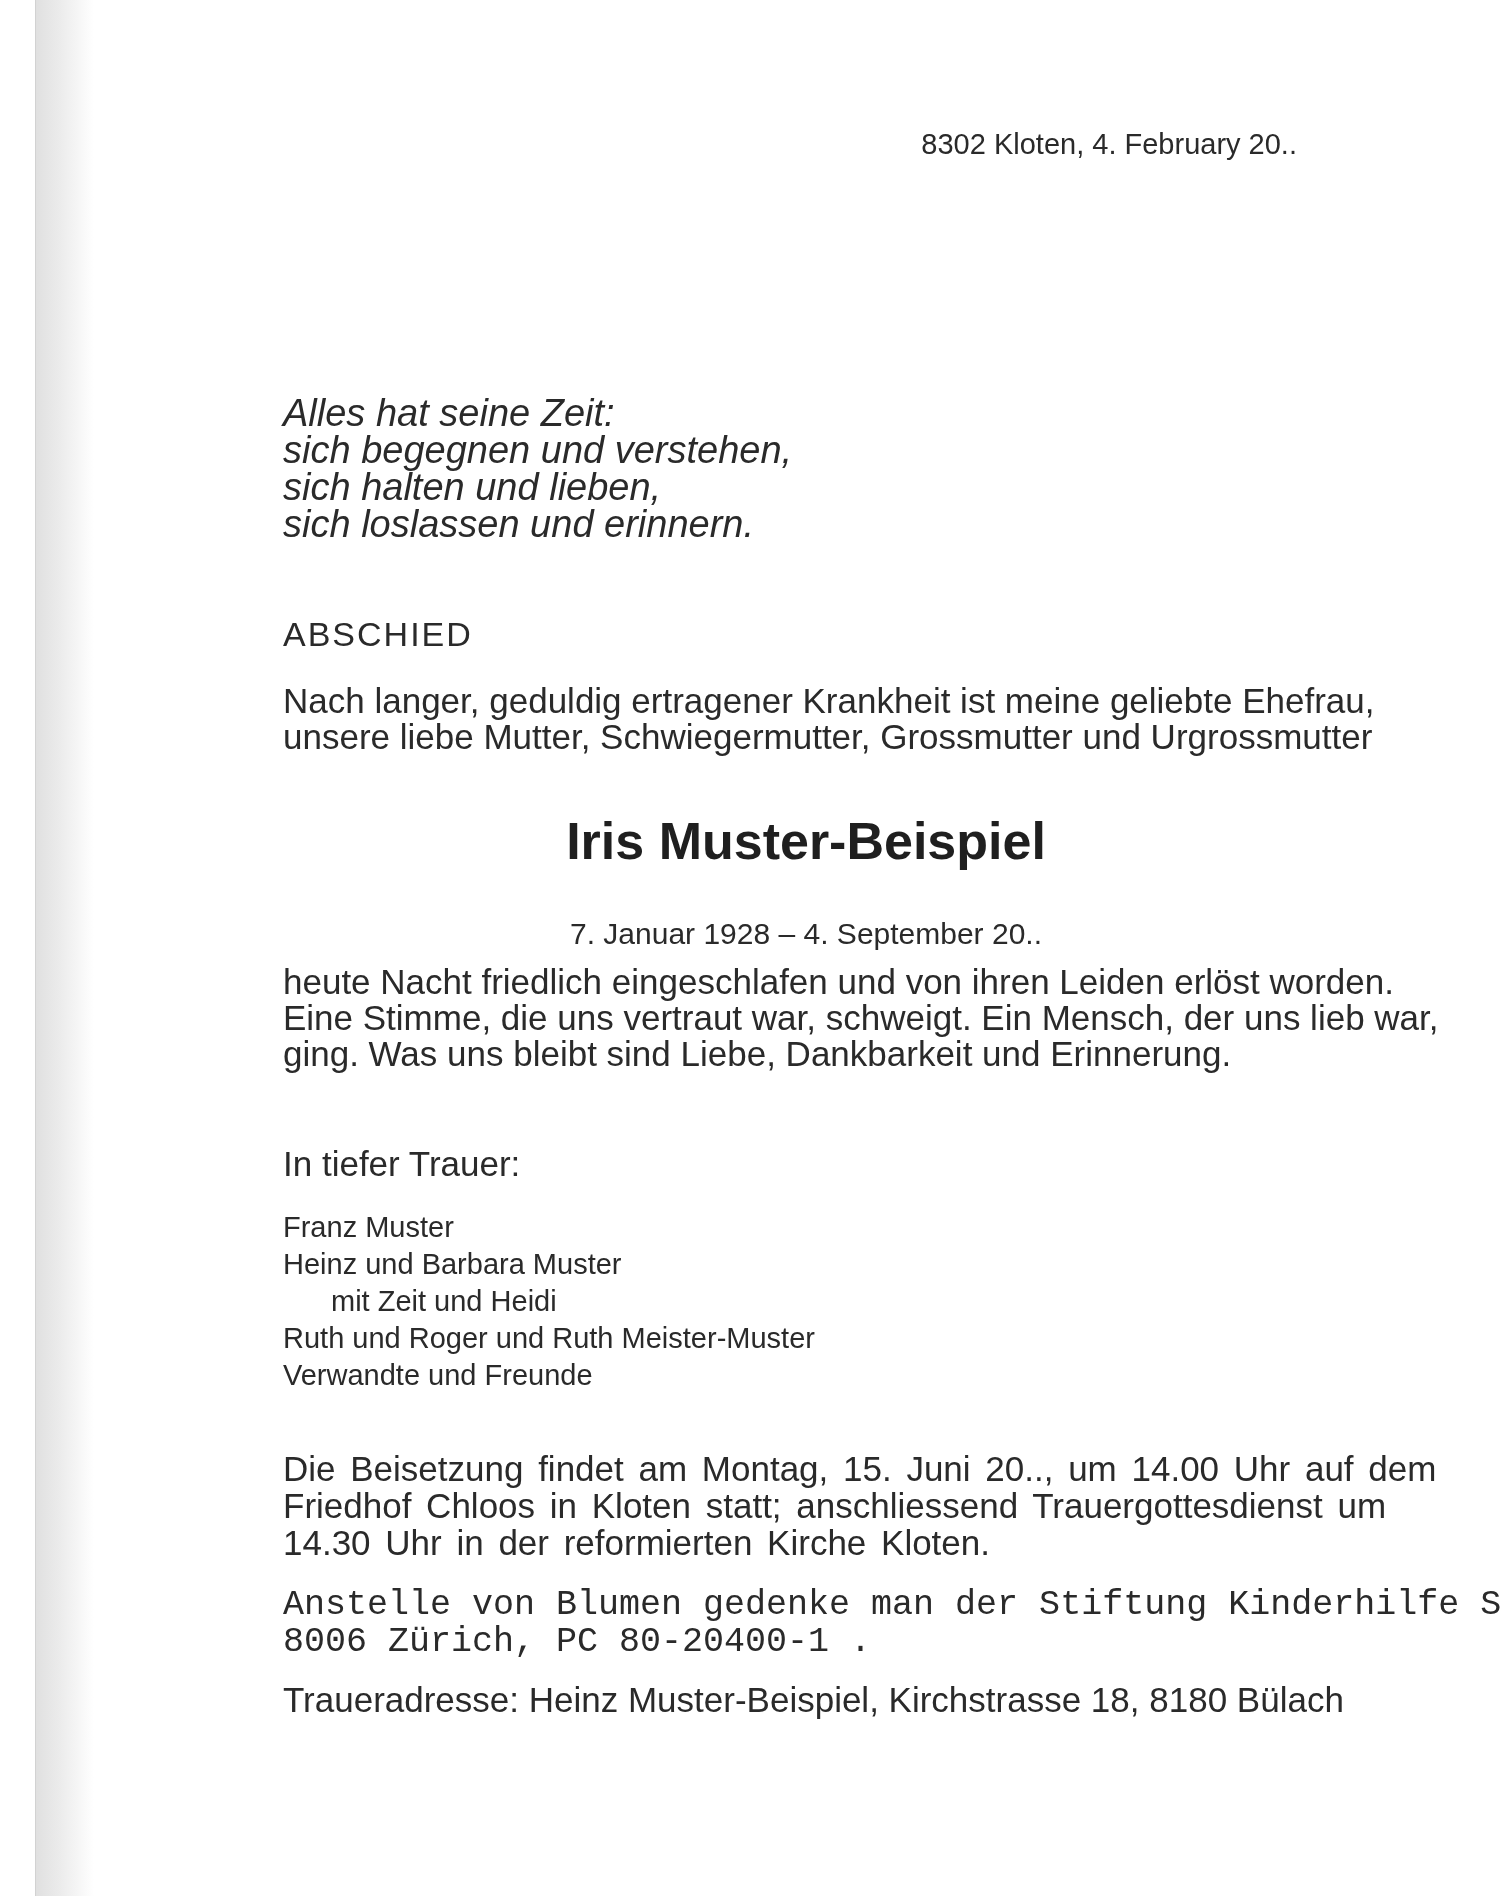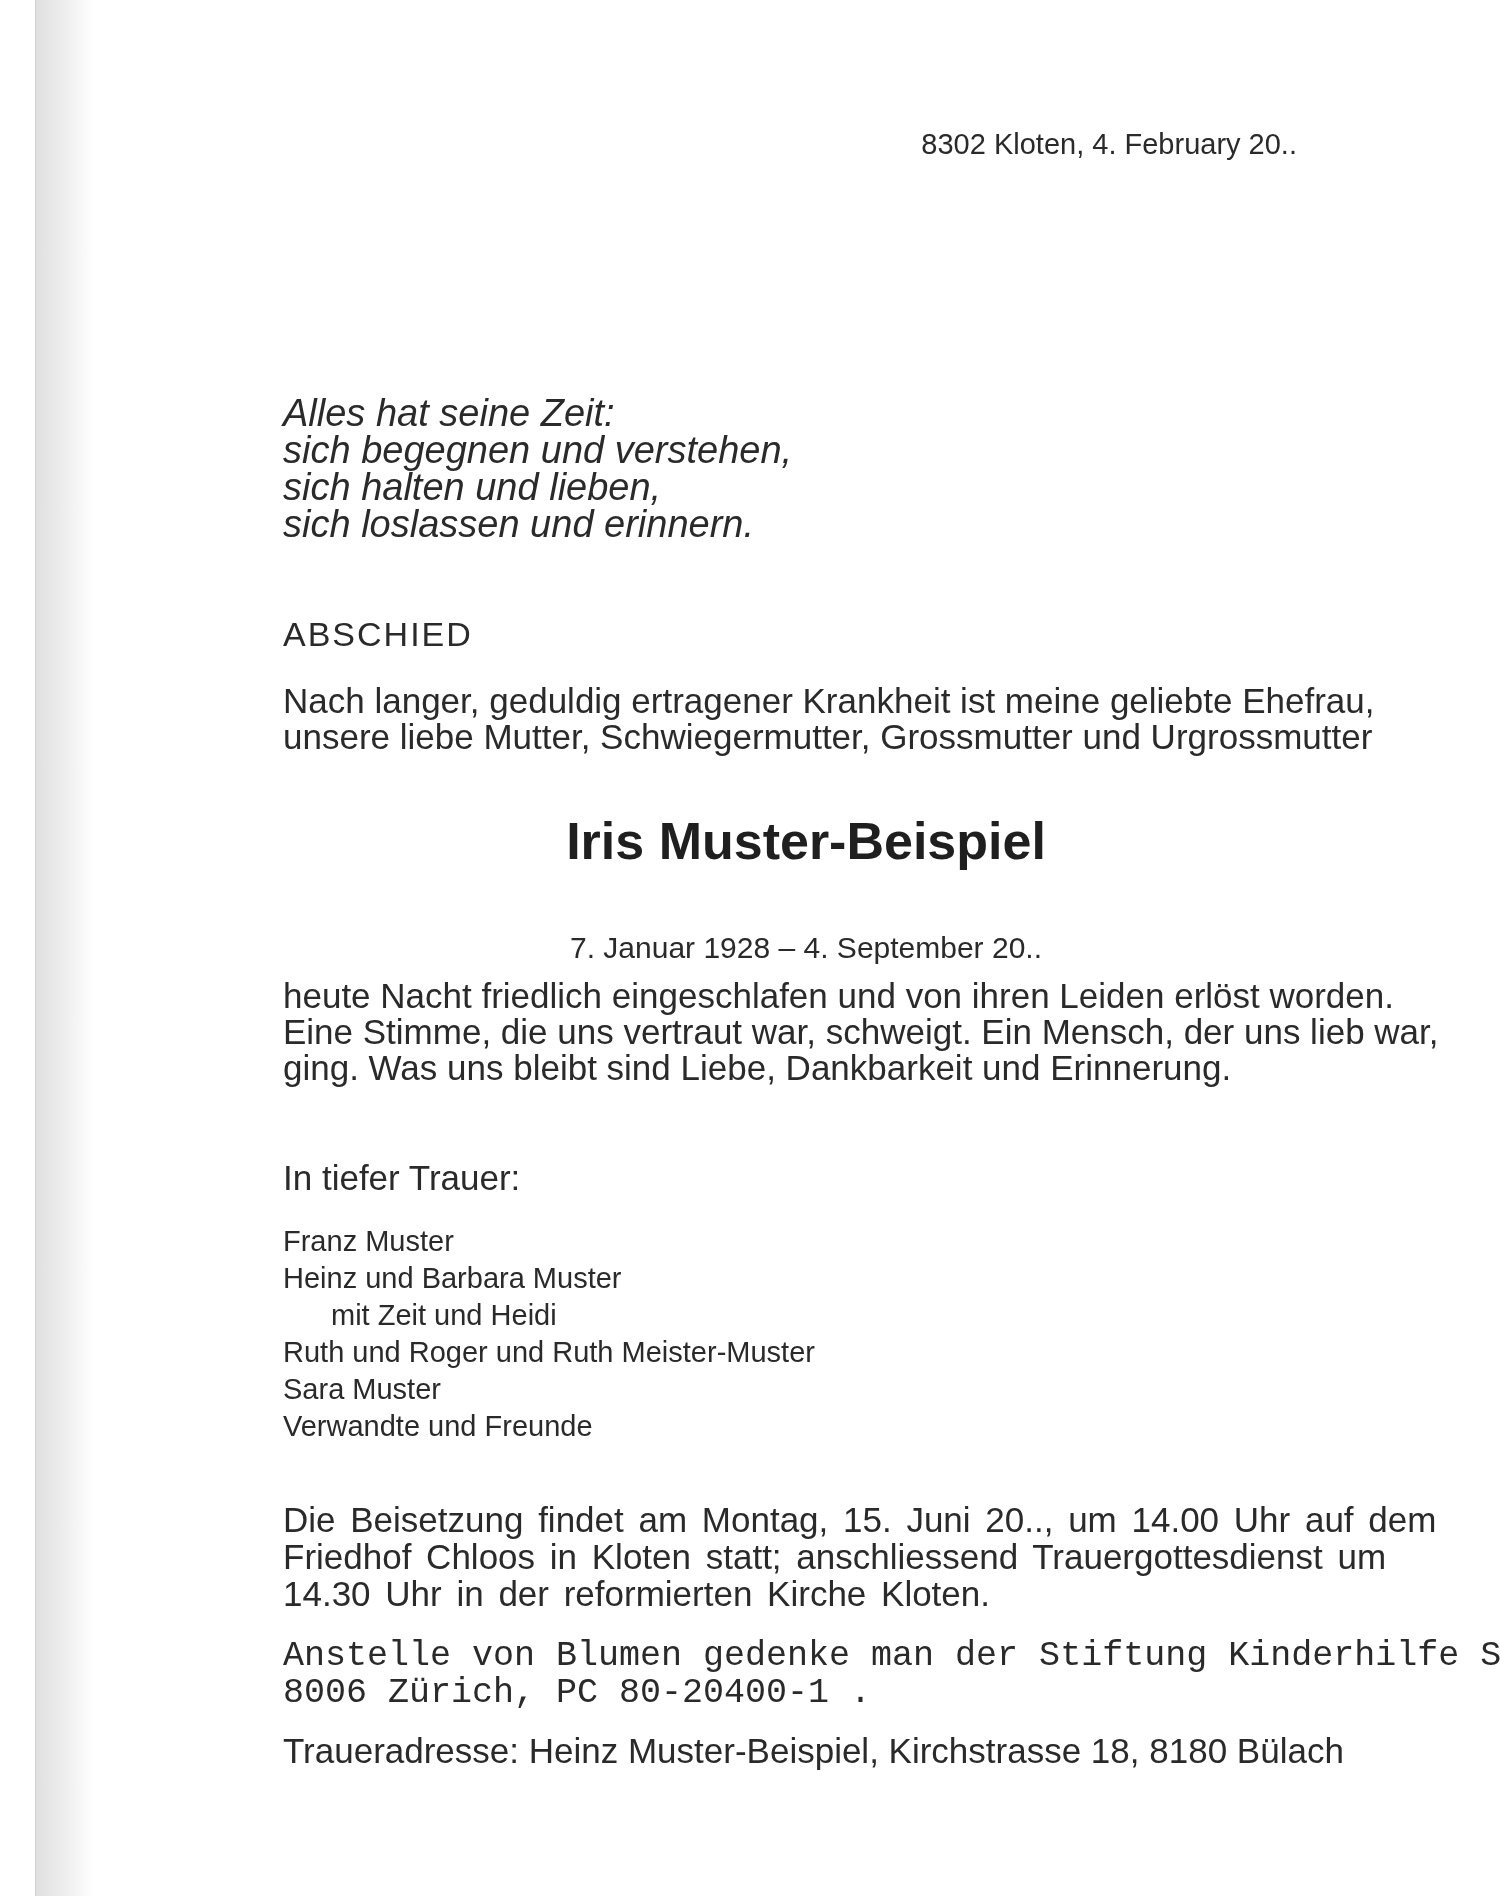--- a/index.html
+++ b/index.html
@@ -57,21 +57,21 @@
     margin-top: 55px;
     position: relative; left: 16px;
     font-size: 52px;
     font-weight: 700;
     line-height: 62px;
     text-align: center;
     color: #1f1f1f;
     white-space: pre;
   }
   .life-dates {
-    margin-top: 56px;
+    margin-top: 42px;
     position: relative; left: 16px;
     font-size: 30px;
     line-height: 40px;
     text-align: center;
     white-space: pre;
   }
   .announcement { margin-top: 10px; }
   .mourning-label { margin-top: 74px; }
   .mourners {
     margin-top: 27px;
@@ -113,21 +113,20 @@
     <div class="life-dates">7. Januar 1928 – 4. September 20..</div>
     <p class="body announcement">heute Nacht friedlich eingeschlafen und von ihren Leiden erlöst worden.
 Eine Stimme, die uns vertraut war, schweigt. Ein Mensch, der uns lieb war,
 ging. Was uns bleibt sind Liebe, Dankbarkeit und Erinnerung.</p>
     <div class="body mourning-label">In tiefer Trauer:</div>
     <div class="mourners">
       <div class="mourner">Franz Muster</div>
       <div class="mourner">Heinz und Barbara Muster</div>
       <div class="mourner indent">mit Zeit und Heidi</div>
       <div class="mourner">Ruth und Roger und Ruth Meister-Muster</div>
-      <div class="mourner">Sara Muster</div>
       <div class="mourner">Verwandte und Freunde</div>
     </div>
     <p class="body funeral">Die Beisetzung findet am Montag, 15. Juni 20.., um 14.00 Uhr auf dem
 Friedhof Chloos in Kloten statt; anschliessend Trauergottesdienst um
 14.30 Uhr in der reformierten Kirche Kloten.</p>
     <p class="body donations">Anstelle von Blumen gedenke man der Stiftung Kinderhilfe Sternschnuppe,
 8006 Zürich, PC 80-20400-1 .</p>
     <p class="body condolence">Traueradresse: Heinz Muster-Beispiel, Kirchstrasse 18, 8180 Bülach</p>
   </div>
 </div>

